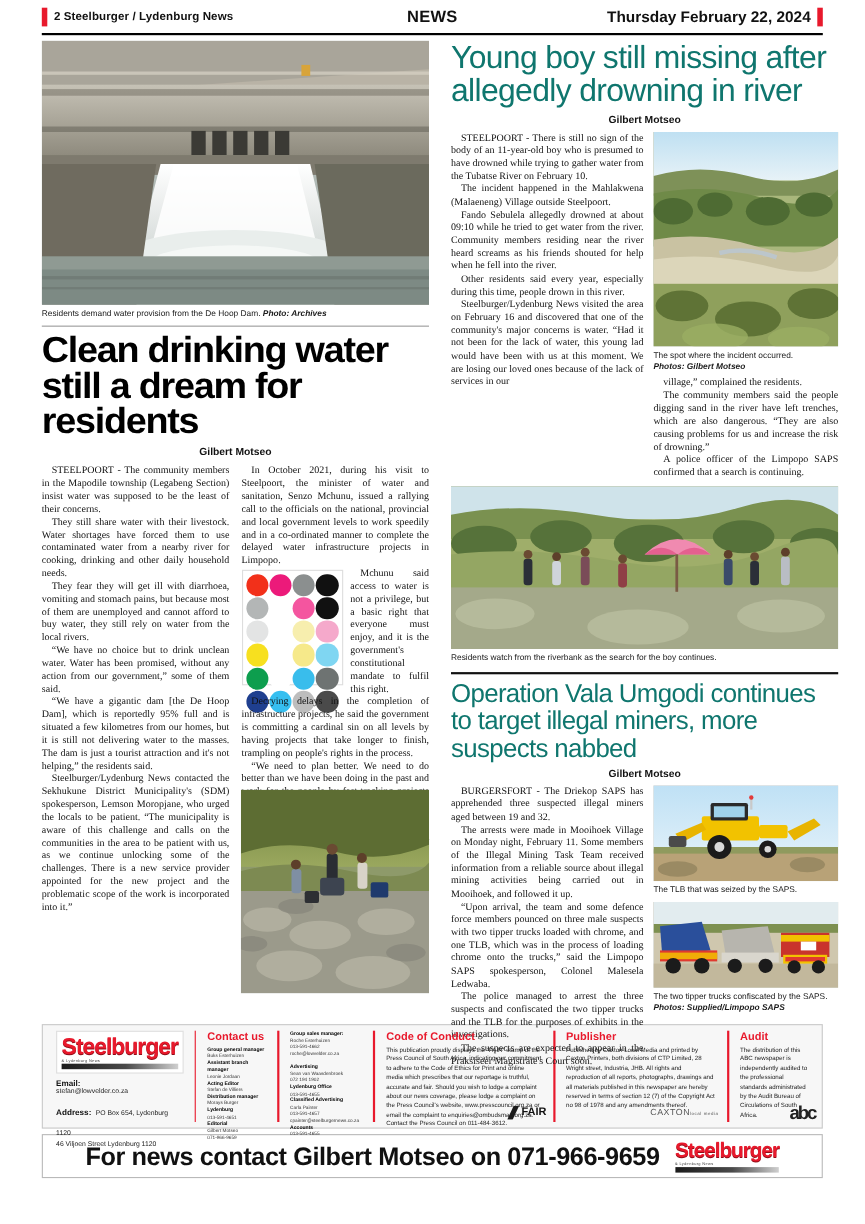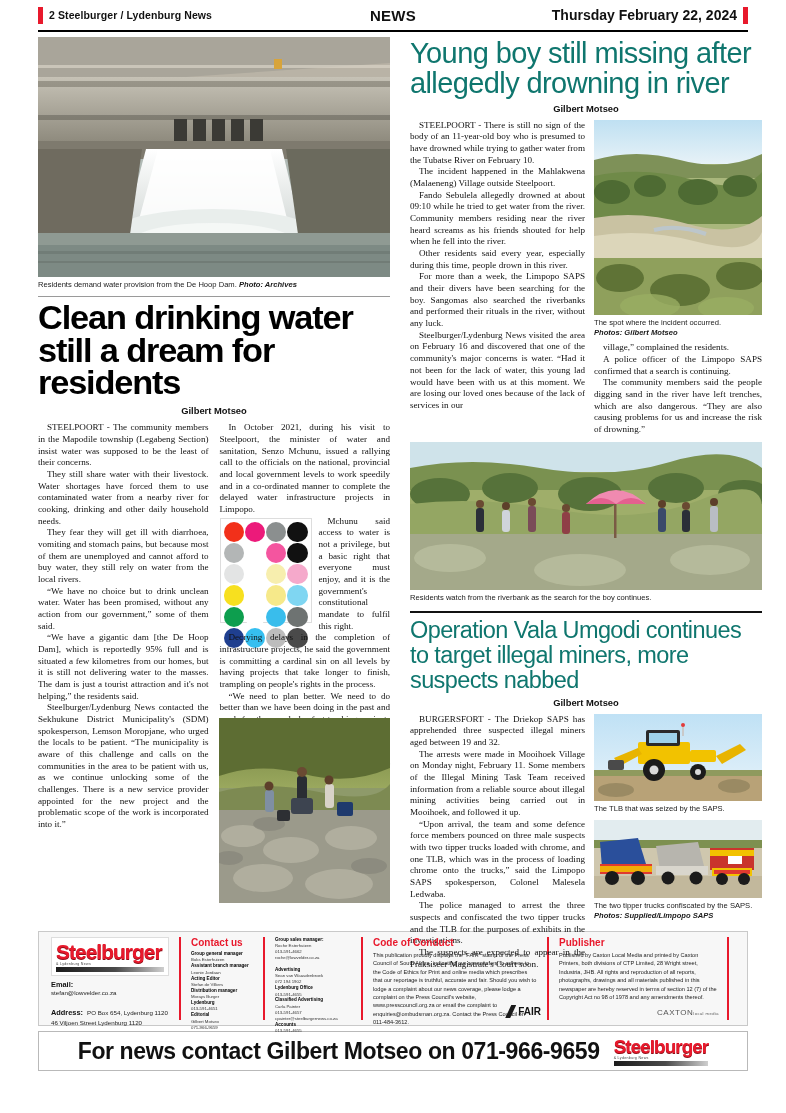--- a/index.html
+++ b/index.html
@@ -308,21 +308,20 @@
 
       <h1 class="hl-plain">Young boy still missing after allegedly drowning in river</h1>
       <div class="byline">Gilbert Motseo</div>
 
       <div class="r-split">
         <div class="r-text-col bodytext">
           <p class="first">STEELPOORT - There is still no sign of the body of an 11-year-old boy who is presumed to have drowned while trying to gather water from the Tubatse River on February 10.</p>
           <p>The incident happened in the Mahlakwena (Malaeneng) Village outside Steelpoort.</p>
           <p>Fando Sebulela allegedly drowned at about 09:10 while he tried to get water from the river. Community members residing near the river heard screams as his friends shouted for help when he fell into the river.</p>
           <p>Other residents said every year, especially during this time, people drown in this river.</p>
-          <p>For more than a week, the Limpopo SAPS and their divers have been searching for the boy. Sangomas also searched the riverbanks and performed their rituals in the river, without any luck.</p>
           <p>Steelburger/Lydenburg News visited the area on February 16 and discovered that one of the community's major concerns is water. “Had it not been for the lack of water, this young lad would have been with us at this moment. We are losing our loved ones because of the lack of services in our</p>
         </div>
 
         <div class="r-photo-col">
           <div class="photo spot-photo">
             <svg width="168" height="195" viewBox="0 0 168 195" preserveAspectRatio="none">
               <defs>
                 <linearGradient id="sky2" x1="0" y1="0" x2="0" y2="1">
                   <stop offset="0" stop-color="#bfe0f2"></stop>
                     <stop offset="1" stop-color="#e7f2f7"></stop>
@@ -352,22 +351,22 @@
               </g>
               <path d="M60 110 Q84 104 112 114" stroke="#b9c7d6" stroke-width="4" fill="none" opacity=".8"></path>
             </svg>
           </div>
           <div class="caption">
             <span>The spot where the incident occurred.</span><br>
             <i>Photos: Gilbert Motseo</i>
           </div>
           <div class="bodytext">
             <p>village,” complained the residents.</p>
+            <p>The community members said the people digging sand in the river have left trenches, which are also dangerous. “They are also causing problems for us and increase the risk of drowning.”</p>
             <p>A police officer of the Limpopo SAPS confirmed that a search is continuing.</p>
-            <p>The community members said the people digging sand in the river have left trenches, which are also dangerous. “They are also causing problems for us and increase the risk of drowning.”</p>
           </div>
         </div>
       </div>
 
       <div class="photo riverbank-photo" style="margin-top:6px;">
         <svg width="352" height="148" viewBox="0 0 352 148" preserveAspectRatio="none">
           <rect width="352" height="148" fill="#9fae6a"></rect>
           <rect width="352" height="30" fill="#cfe3ea"></rect>
           <path d="M0 26 Q60 14 130 26 T260 20 T352 26 L352 48 L0 48 Z" fill="#7a9150"></path>
           <g fill="#56723a">
@@ -592,20 +591,25 @@
     <div class="f-col" style="width:170px; position:relative;">
       <div class="f-head">Publisher</div>
       <div class="f-mid">Published by Caxton Local Media and printed by Caxton Printers, both divisions of CTP Limited, 28 Wright street, Industria, JHB. All rights and reproduction of all reports, photographs, drawings and all materials published in this newspaper are hereby reserved in terms of section 12 (7) of the Copyright Act no 98 of 1978 and any amendments thereof.</div>
       <div style="position:absolute; right:4px; bottom:1px;">
         <span class="caxton">CAXTON</span><span class="caxton" style="font-size:4px;">local media</span>
       </div>
     </div>
 
     <div class="f-sep"></div>
 
+    <div class="f-col" style="width:84px; position:relative;">
+      <div class="f-head">Audit</div>
+      <div class="f-mid">The distribution of this ABC newspaper is independently audited to the professional standards administrated by the Audit Bureau of Circulations of South Africa.</div>
+      <div class="abc-mark" style="position:absolute; right:0; bottom:-2px;">abc</div>
+    </div>
   </div>
 
   <div class="adbar">
     <div class="ad-text">For news contact  Gilbert Motseo on 071-966-9659</div>
     <div class="ad-logo">
       <div class="logo-steel">Steelburger</div>
       <div class="logo-sub">&amp; Lydenburg News</div>
       <div class="logo-bar"></div>
     </div>
   </div>

